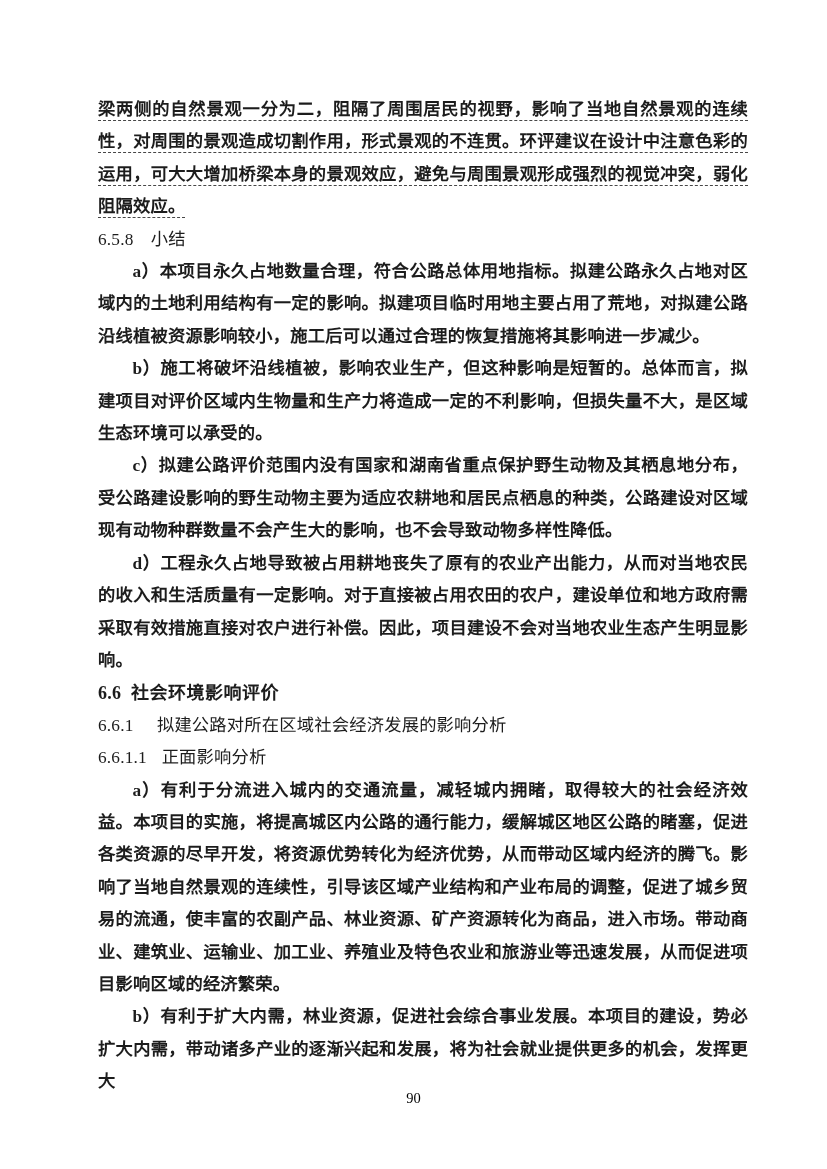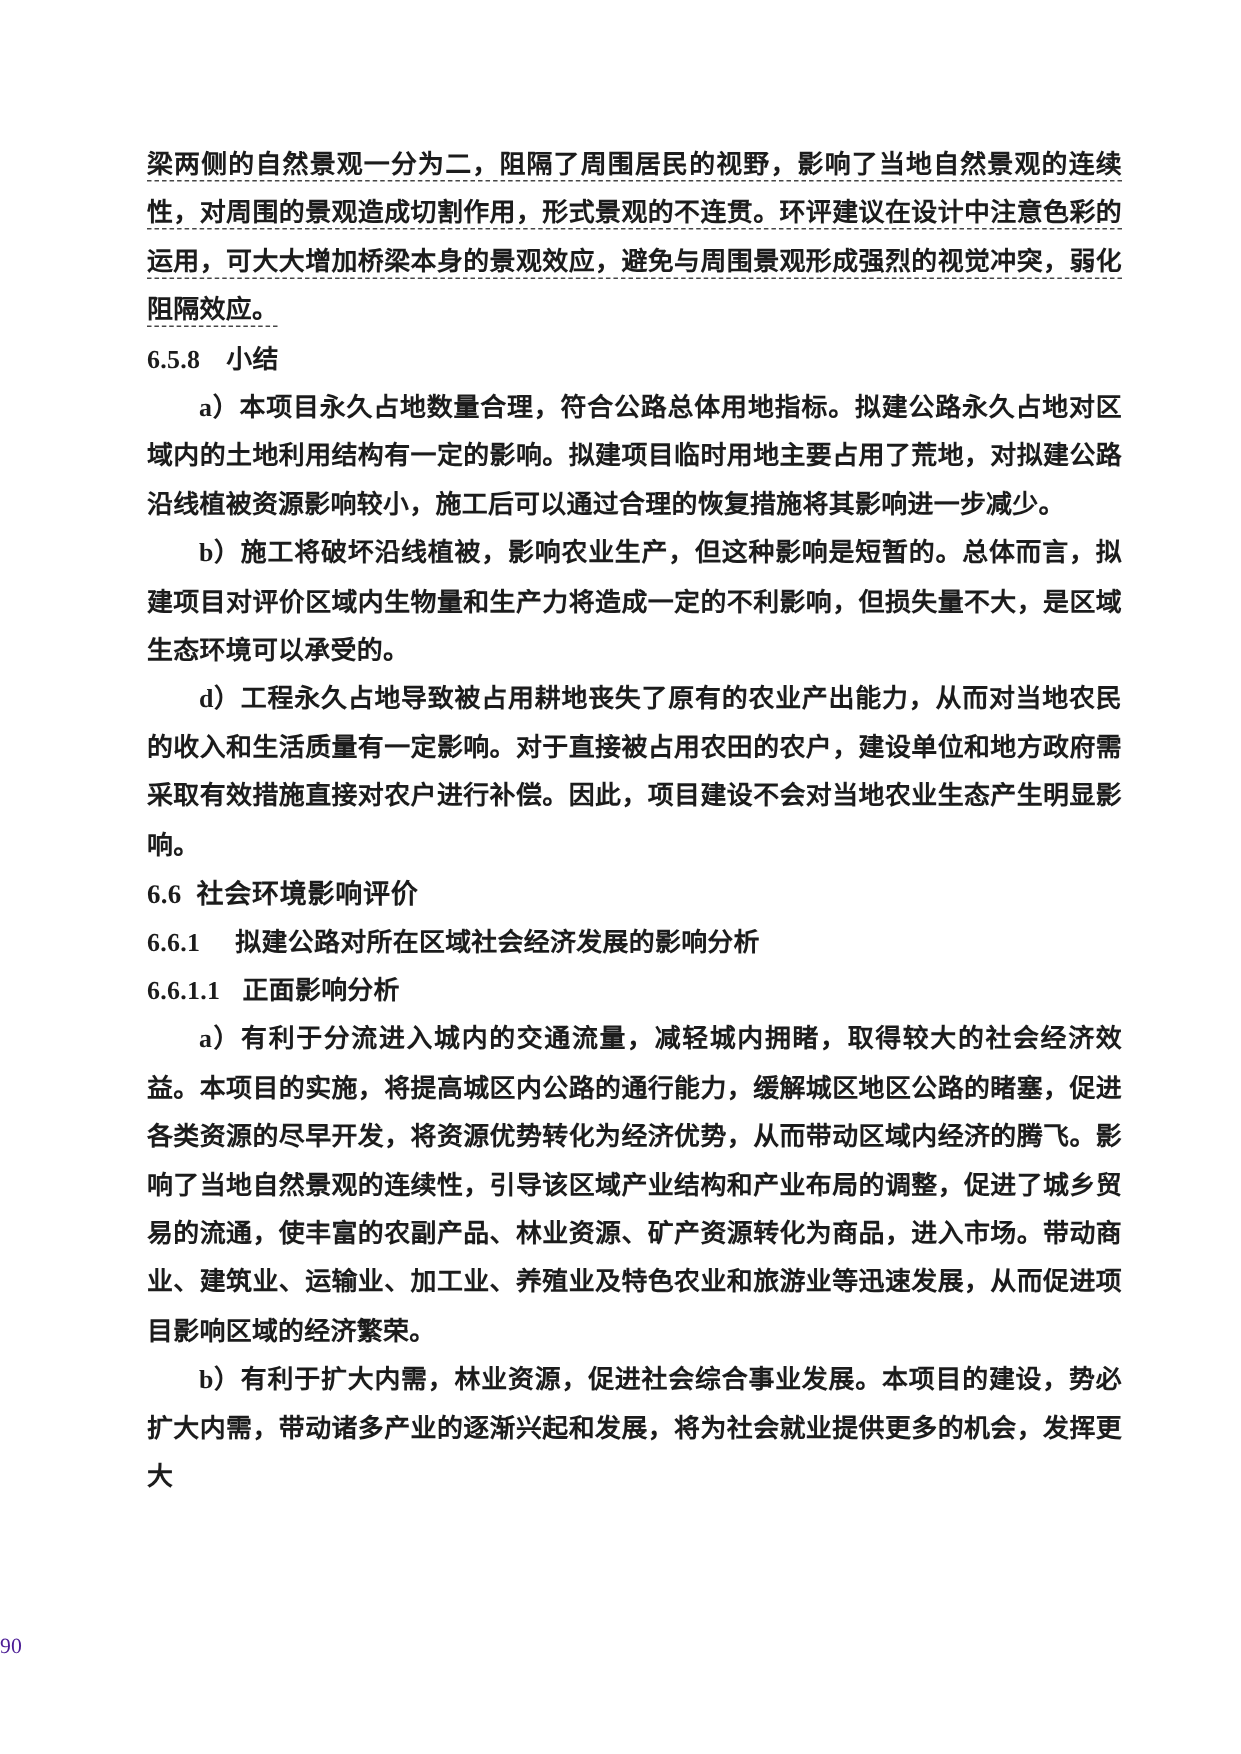--- a/index.html
+++ b/index.html
@@ -40,21 +40,21 @@
     text-decoration: underline;
     text-decoration-style: dashed;
     text-decoration-color: #474747;
     text-decoration-thickness: 1px;
     text-underline-offset: 5px;
   }
   .heading {
     margin: 0;
     padding: 0;
     font-size: 17.3px;
-    font-weight: bold;
+    font-weight: normal;
     text-align: left;
   }
   .heading .num {
     display: inline-block;
   }
   .heading.lvl3 .num { margin-right: 1.0em; }
   .heading.lvl2 .num { margin-right: 0.55em; }
   .heading.lvl3b .num { margin-right: 1.35em; }
   .heading.lvl4 .num { margin-right: 0.85em; }
   .heading.lvl2 {
@@ -66,40 +66,41 @@
   }
   .heading.lvl2 .title {
     font-family: Liberation Serif, serif;
     letter-spacing: 0.5px;
   }
   .page-number {
     position: absolute;
     top: 1088px;
     left: 0;
     width: 100%;
-    text-align: left;
+    text-align: center;
     font-size: 14.5px;
     line-height: 20px;
-    color: #4c1d95;
+    color: #000000;
   }
 </style>
 </head>
 <body>
 
 <div class="page">
   <div class="content">
 
     <p class="para no-indent underlined">梁两侧的自然景观一分为二，阻隔了周围居民的视野，影响了当地自然景观的连续性，对周围的景观造成切割作用，形式景观的不连贯。环评建议在设计中注意色彩的运用，可大大增加桥梁本身的景观效应，避免与周围景观形成强烈的视觉冲突，弱化阻隔效应。</p>
 
     <h3 class="heading lvl3"><span class="num">6.5.8</span><span class="title">小结</span></h3>
 
     <p class="para">a）本项目永久占地数量合理，符合公路总体用地指标。拟建公路永久占地对区域内的土地利用结构有一定的影响。拟建项目临时用地主要占用了荒地，对拟建公路沿线植被资源影响较小，施工后可以通过合理的恢复措施将其影响进一步减少。</p>
 
     <p class="para">b）施工将破坏沿线植被，影响农业生产，但这种影响是短暂的。总体而言，拟建项目对评价区域内生物量和生产力将造成一定的不利影响，但损失量不大，是区域生态环境可以承受的。</p>
 
+    <p class="para">c）拟建公路评价范围内没有国家和湖南省重点保护野生动物及其栖息地分布，受公路建设影响的野生动物主要为适应农耕地和居民点栖息的种类，公路建设对区域现有动物种群数量不会产生大的影响，也不会导致动物多样性降低。</p>
 
     <p class="para">d）工程永久占地导致被占用耕地丧失了原有的农业产出能力，从而对当地农民的收入和生活质量有一定影响。对于直接被占用农田的农户，建设单位和地方政府需采取有效措施直接对农户进行补偿。因此，项目建设不会对当地农业生态产生明显影响。</p>
 
     <h2 class="heading lvl2"><span class="num">6.6</span><span class="title">社会环境影响评价</span></h2>
 
     <h3 class="heading lvl3b"><span class="num">6.6.1</span><span class="title">拟建公路对所在区域社会经济发展的影响分析</span></h3>
 
     <h4 class="heading lvl4"><span class="num">6.6.1.1</span><span class="title">正面影响分析</span></h4>
 
     <p class="para">a）有利于分流进入城内的交通流量，减轻城内拥睹，取得较大的社会经济效益。本项目的实施，将提高城区内公路的通行能力，缓解城区地区公路的睹塞，促进各类资源的尽早开发，将资源优势转化为经济优势，从而带动区域内经济的腾飞。影响了当地自然景观的连续性，引导该区域产业结构和产业布局的调整，促进了城乡贸易的流通，使丰富的农副产品、林业资源、矿产资源转化为商品，进入市场。带动商业、建筑业、运输业、加工业、养殖业及特色农业和旅游业等迅速发展，从而促进项目影响区域的经济繁荣。</p>

